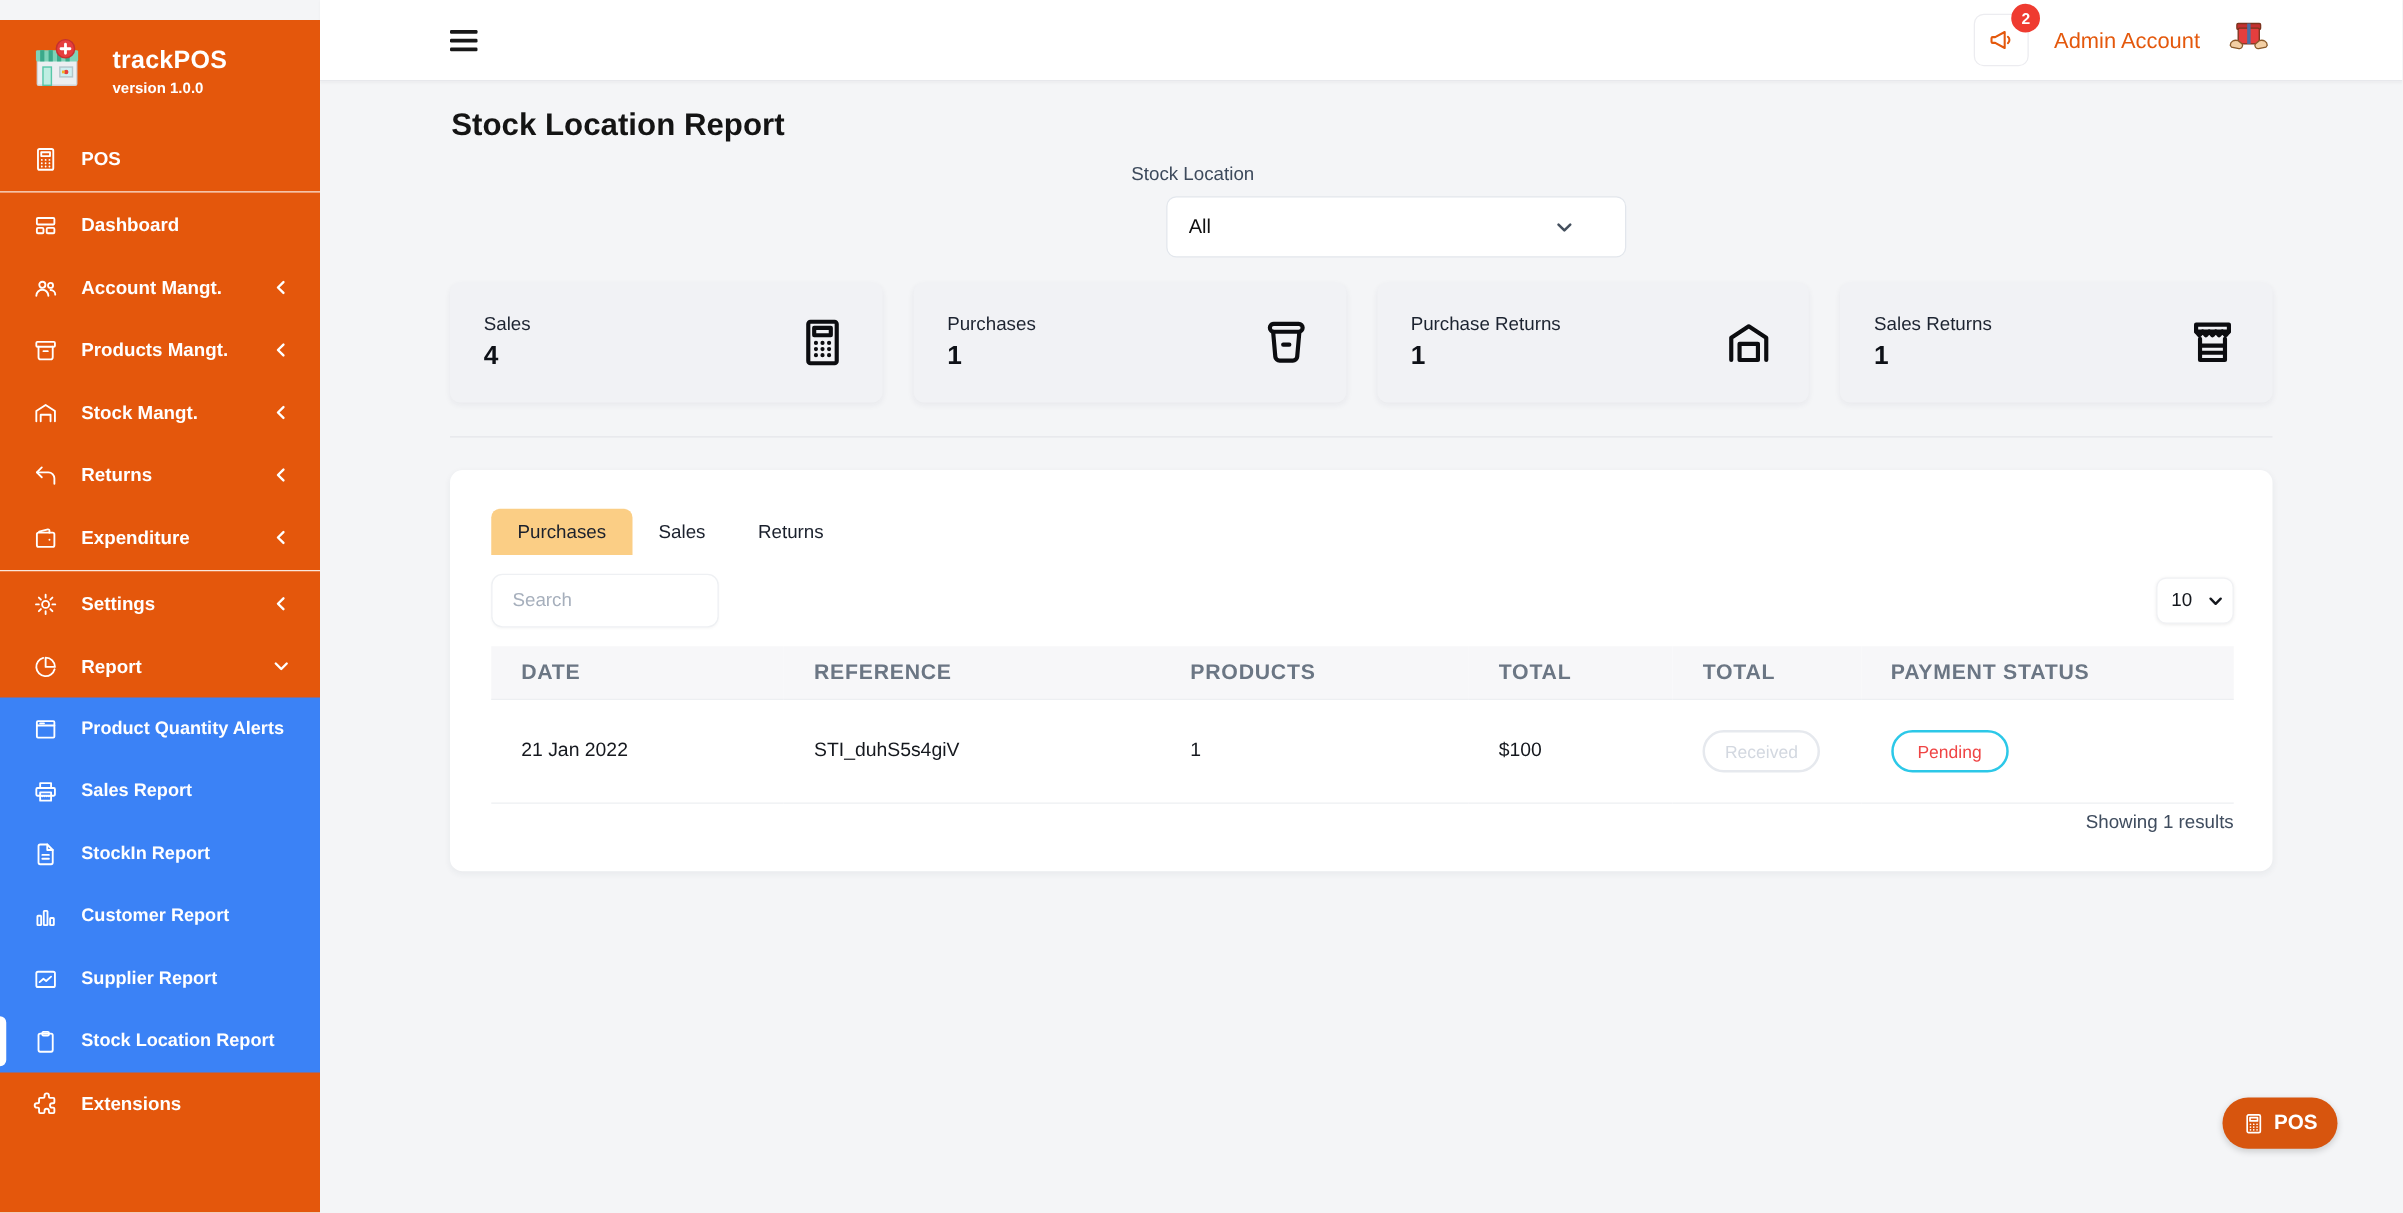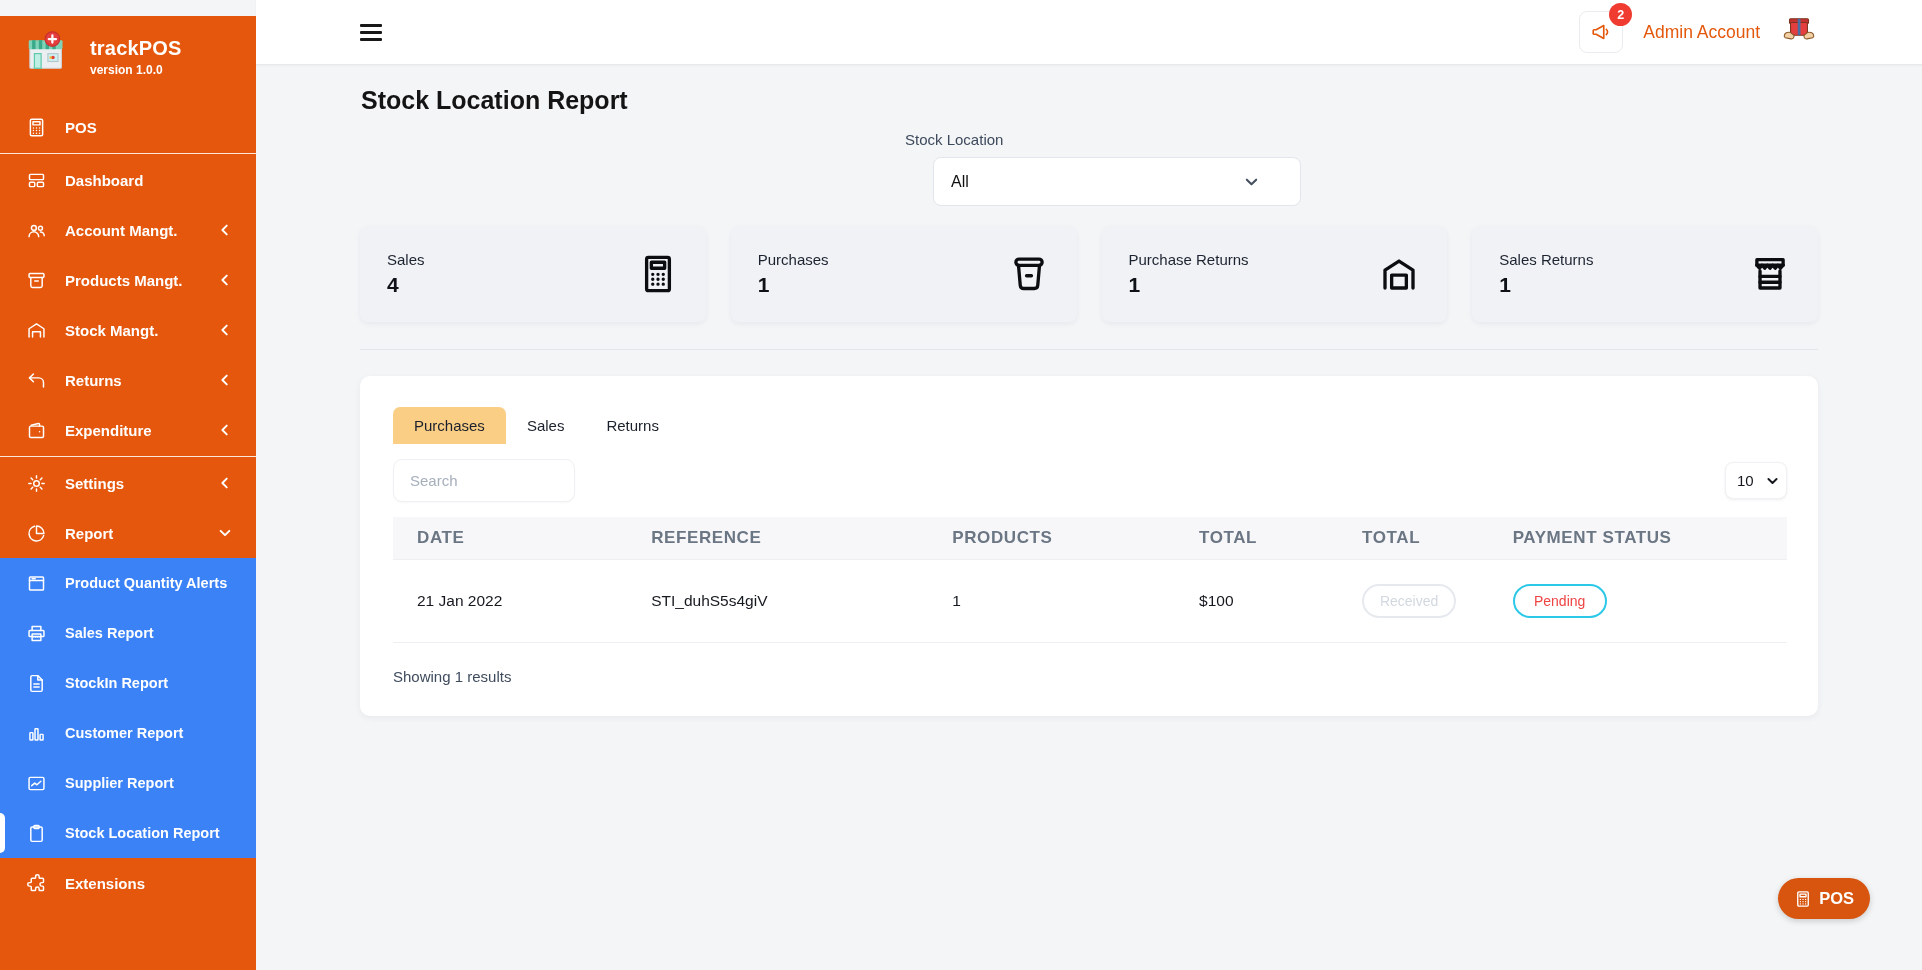--- a/index.html
+++ b/index.html
@@ -66,21 +66,21 @@
   .pagesize-shell .sel-chev svg{width:13px;height:13px;stroke:#15181e;fill:none;stroke-width:2.4;stroke-linecap:round;stroke-linejoin:round;}
   
   table.data-table{width:100%;border-collapse:collapse;margin-top:15px;table-layout:fixed;}
   .data-table col.c1{width:16.8%;}.data-table col.c2{width:21.6%;}.data-table col.c3{width:17.7%;}
   .data-table col.c4{width:11.7%;}.data-table col.c5{width:10.8%;}.data-table col.c6{width:21.4%;}
   .data-table th{background:#f7f7f9;text-align:left;font-size:17px;color:#6b7684;font-weight:bold;letter-spacing:.6px;padding:11px 0 11px 24px;}
   .data-table td{padding:24px 0 24px 24px;font-size:15.5px;color:#15181e;border-top:1px solid #edeff2;border-bottom:1px solid #edeff2;background:#fff;}
   .badge{display:inline-block;box-sizing:border-box;width:94px;padding:7px 0;text-align:center;border-radius:999px;font-size:14px;background:#fff;}
   .badge-received{border:2px solid #e6e9ee;color:#d3d8e0;}
   .badge-pending{border:2px solid #2cc8e8;color:#ef4444;}
-  .summary{margin-top:25px;font-size:15px;color:#3f4c5e;}
+  .summary{margin-top:6px;font-size:15px;color:#3f4c5e;text-align:right;}
   
   .pos-fab{position:absolute;right:52px;bottom:51px;background:#d7550e;color:#fff;height:41px;border-radius:21px;display:flex;align-items:center;gap:7px;padding:0 16px;font-size:16.5px;font-weight:600;border:none;cursor:pointer;box-shadow:0 2px 6px rgba(0,0,0,.18);font-family:"Liberation Sans",sans-serif;}
   .pos-fab svg{width:18px;height:18px;stroke:#fff;fill:none;stroke-width:1.8;stroke-linecap:round;stroke-linejoin:round;}
 </style>
 </head>
 <body>
 
 <aside class="sidebar">
   <div class="brand">
     <span class="brand-logo">

